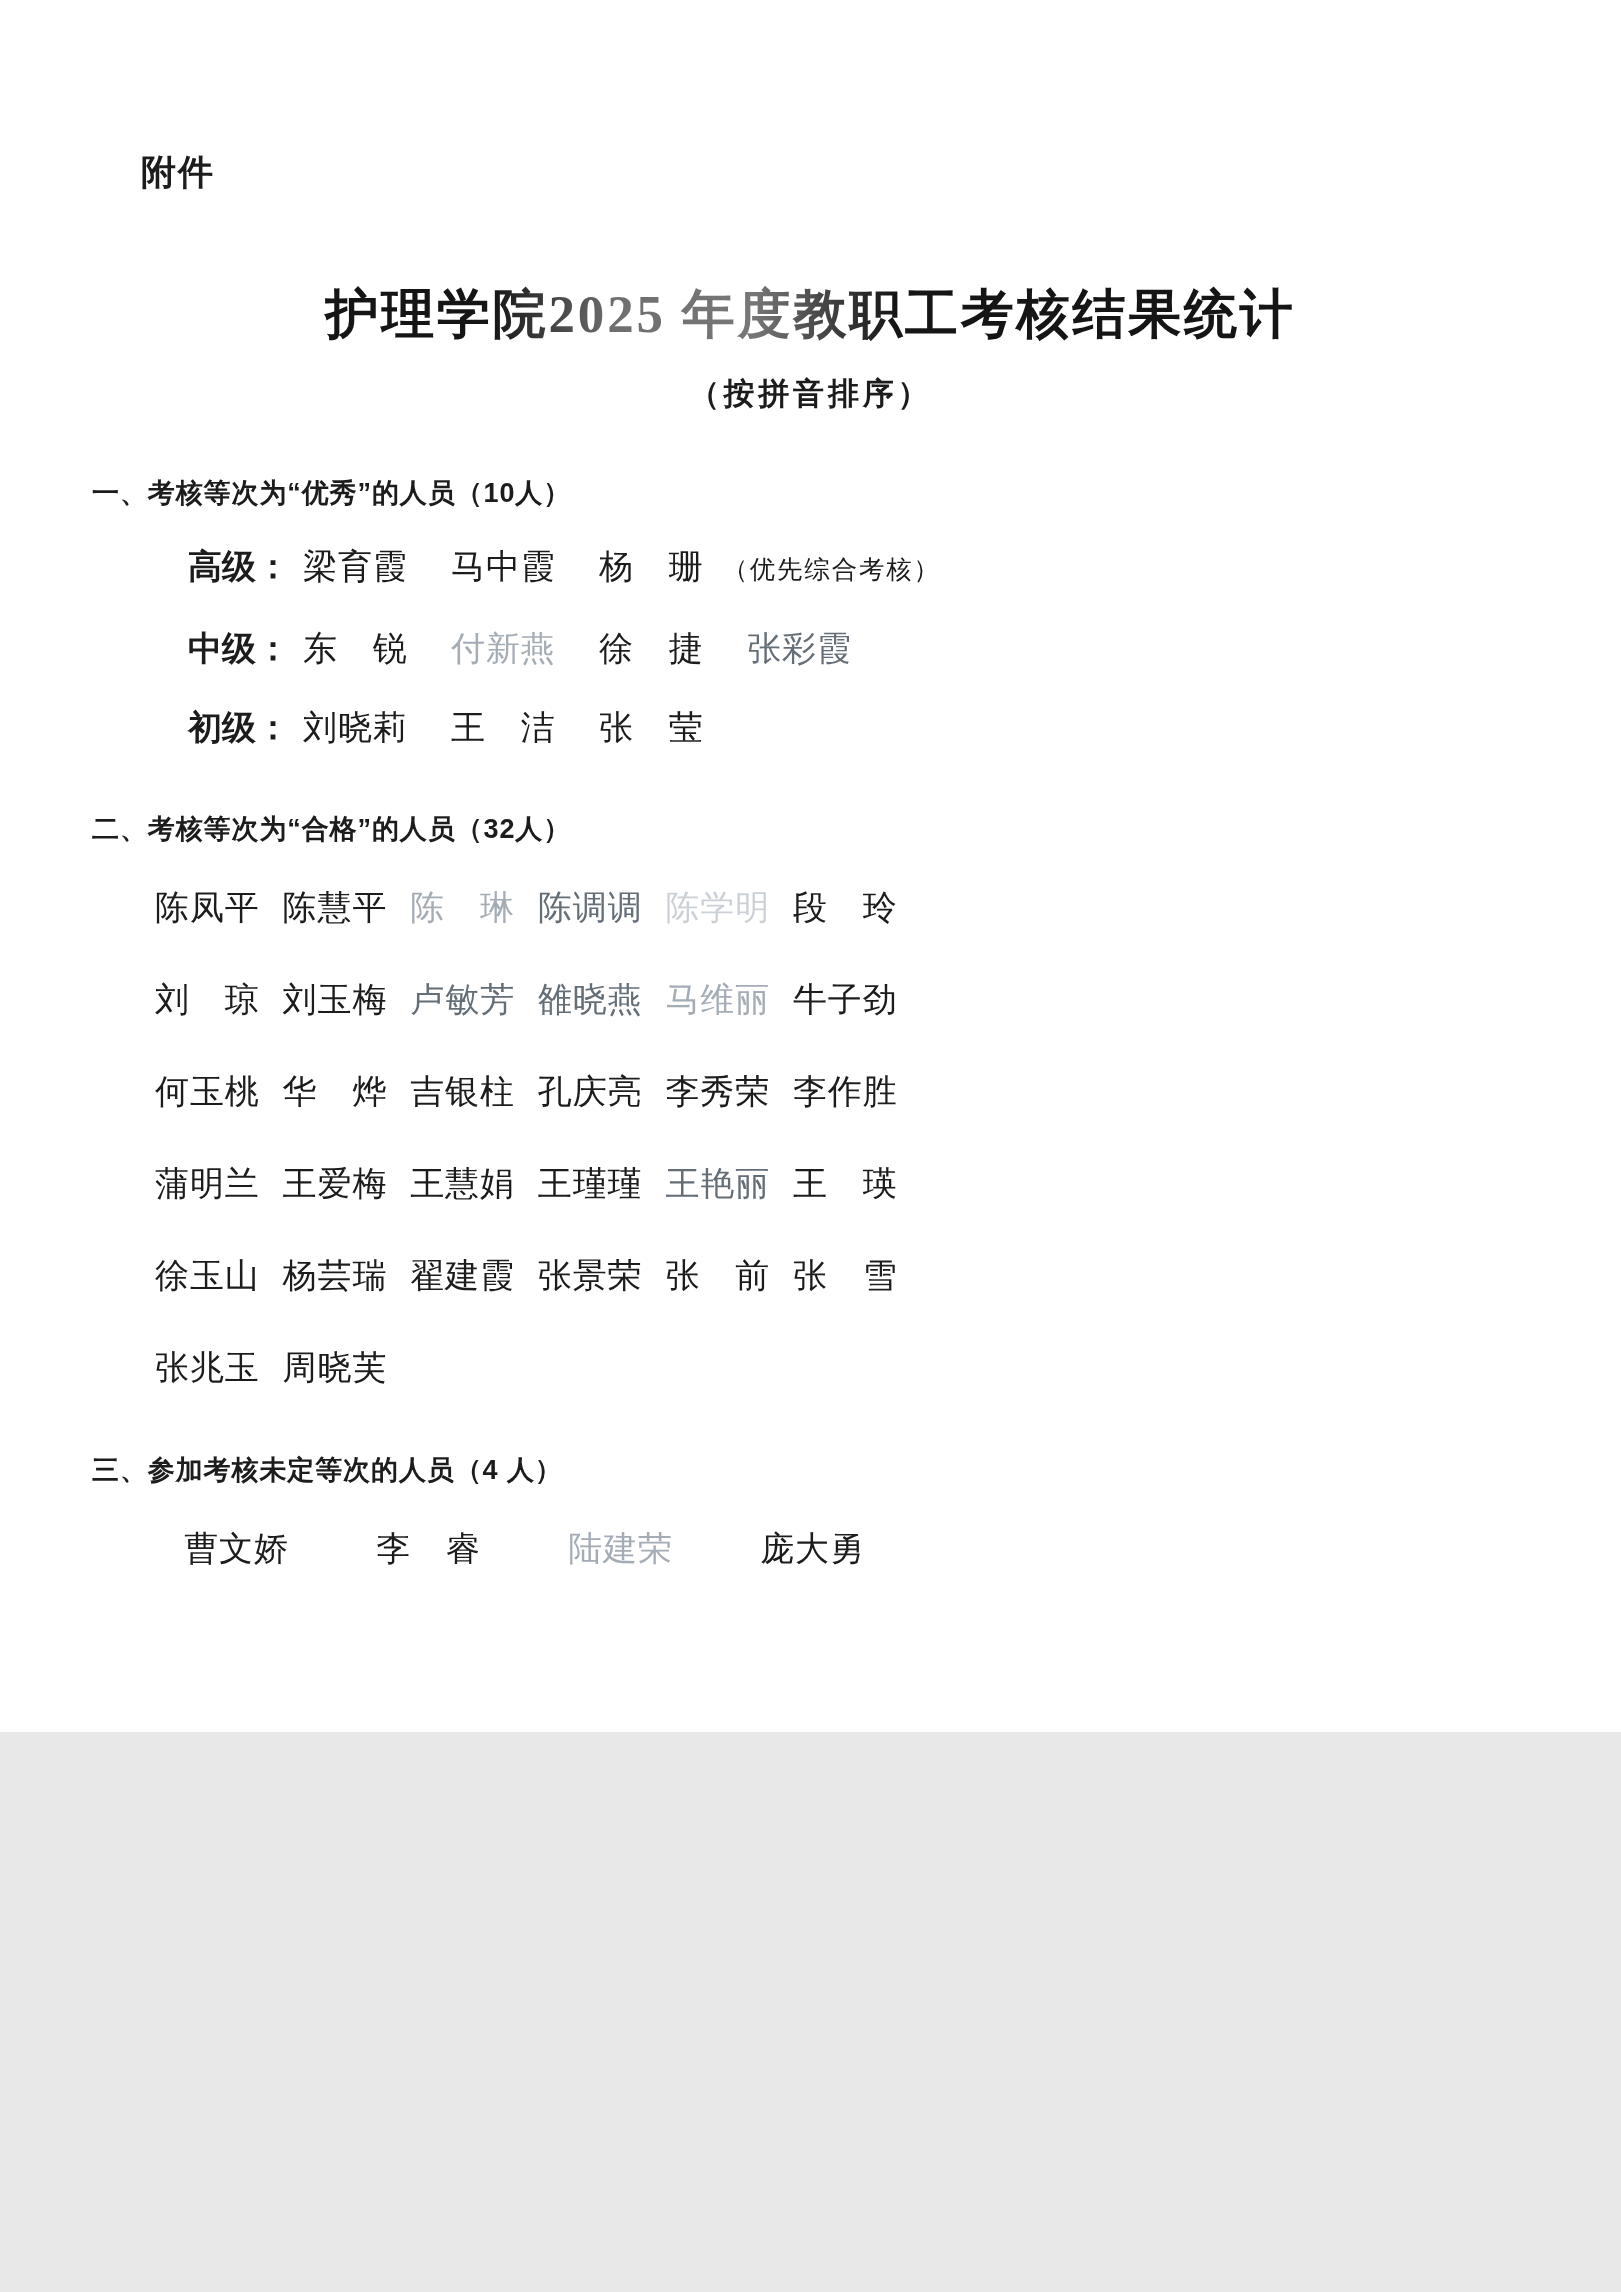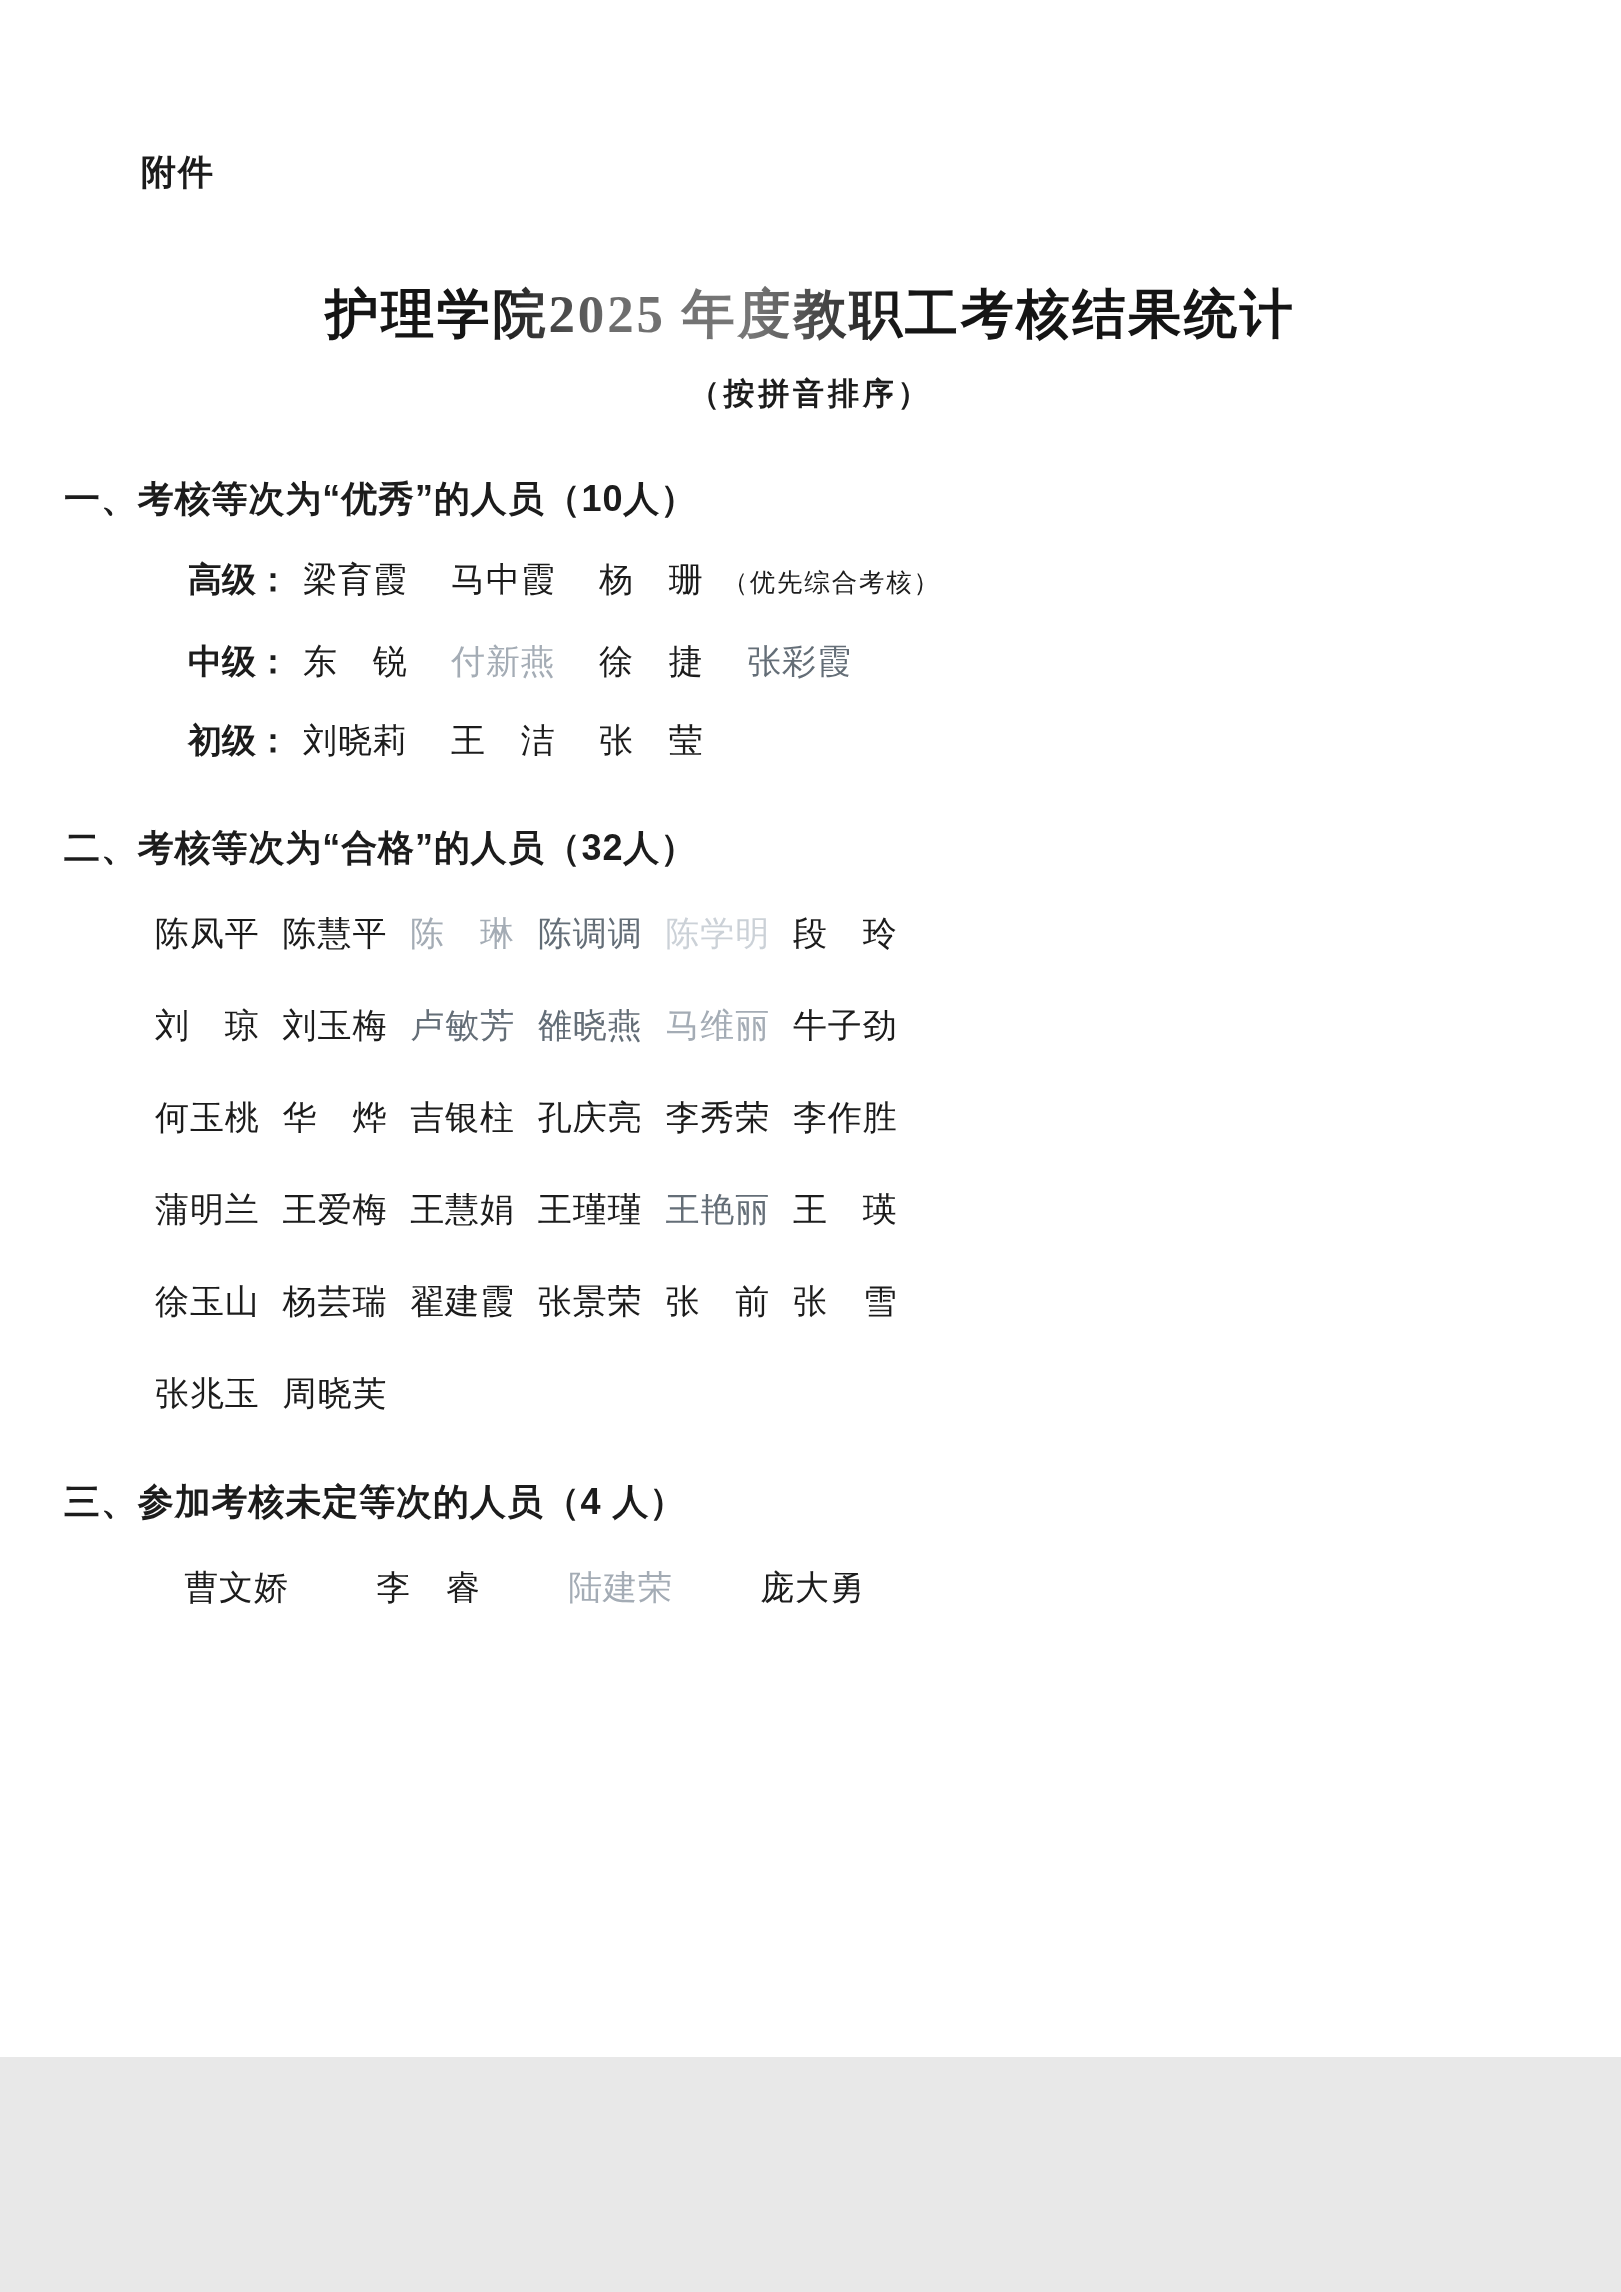--- a/index.html
+++ b/index.html
@@ -1,17 +1,17 @@
 <!DOCTYPE html>
 <html style="font-size:15px"><head>
 <meta charset="utf-8">
 <style>
   html,body{margin:0;padding:0;background:#e8e8e8;}
   .page{
-    width:1621px;height:2057px;background:#ffffff;margin:0 auto;
+    width:1621px;height:1732px;background:#ffffff;margin:0 auto;
     position:relative;overflow:hidden;
     font-family:"Liberation Sans","DejaVu Sans",sans-serif;
     color:#1c1c1c;
   }
   .attachment{
     margin:149px 0 0 141px;font-size:35px;font-weight:700;letter-spacing:1.9px;
   }
   .title-row{position:relative;margin-top:83px;text-align:center;}
   .title{
     display:inline-block;font-size:53px;font-weight:800;letter-spacing:2.8px;
@@ -21,21 +21,21 @@
   .title-row::after{
     content:"";position:absolute;left:490px;top:0;width:405px;height:100%;
     background:linear-gradient(90deg,rgba(255,255,255,0) 0%,rgba(255,255,255,.38) 30%,rgba(255,255,255,.42) 65%,rgba(255,255,255,0) 100%);
     pointer-events:none;
   }
   .subtitle{
     margin-top:22px;text-align:center;font-size:31px;font-weight:700;
     font-family:"Liberation Serif","DejaVu Serif",serif;letter-spacing:3.8px;
   }
   .sec-heading{
-    margin:60px 0 0 64px;font-size:36px;font-weight:700;letter-spacing:0.9px;
+    margin:60px 0 0 92px;font-size:27px;font-weight:700;letter-spacing:0.9px;
   }
   .group-row{
     margin:32px 0 0 188px;font-size:34px;line-height:47px;white-space:nowrap;
   }
   .group-label{font-weight:700;margin-right:13px;}
   .name{
     display:inline-block;min-width:105px;white-space:pre;letter-spacing:0.9px;
     font-family:Liberation Serif, serif;
   }
   .group-row .name{margin-right:43px;}

